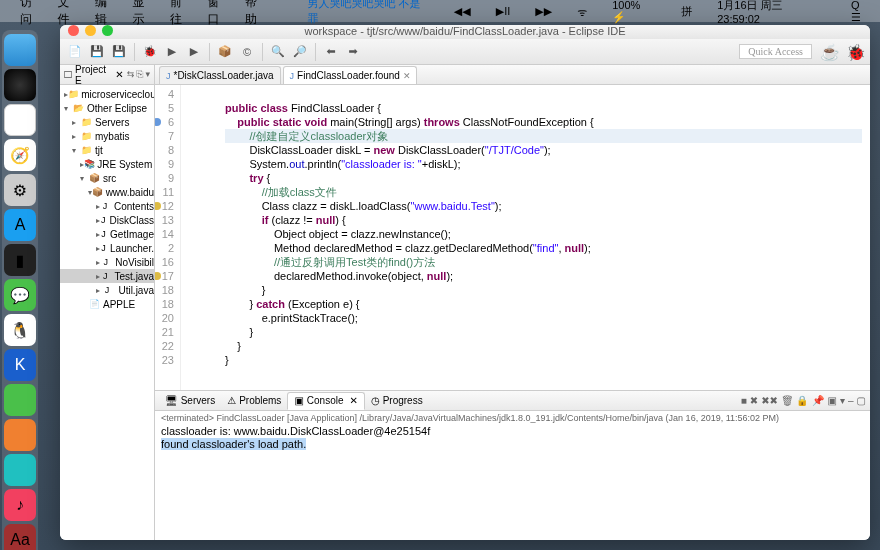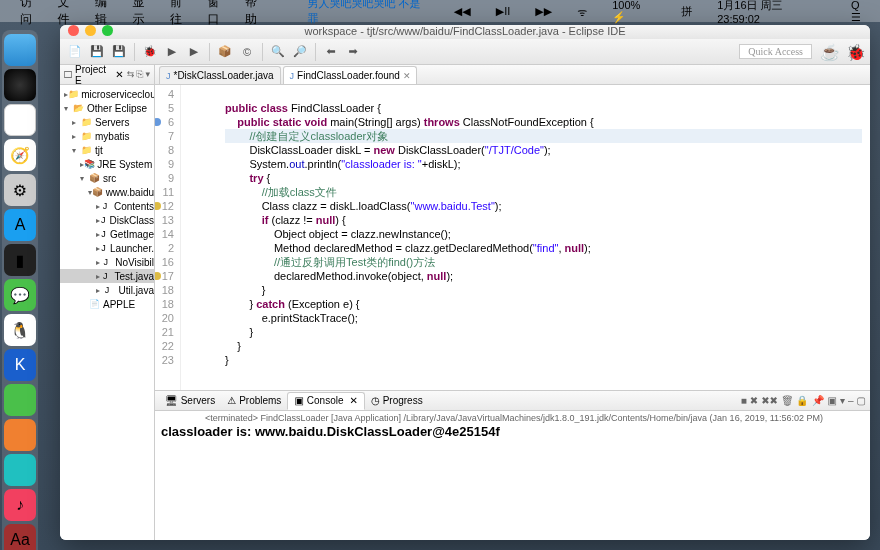--- a/index.html
+++ b/index.html
@@ -76,22 +76,22 @@
 .code div { height:14px; }
 .code .hl { background:#e8f0f8; }
 .kw{color:#7f0055;font-weight:bold}.str{color:#2a00ff}.com{color:#3f7f5f}.fld{color:#0000c0}.mth{}
 
 
 .console-area { height:150px; border-top:1px solid #ccc; display:flex; flex-direction:column; background:#fff; }
 .console-tabs { height:20px; background:linear-gradient(#fafafa,#eaeaea); border-bottom:1px solid #ccc; display:flex; align-items:center; padding:0 4px; font-size:10px; }
 .ctab { padding:0 6px; height:18px; display:flex; align-items:center; gap:3px; }
 .ctab.active { background:#fff; border:1px solid #ccc; border-bottom:1px solid #fff; border-radius:3px 3px 0 0; }
 .ctab-icons { margin-left:auto; display:flex; gap:3px; color:#666; font-size:10px; }
-.console-header { font-size:9px; color:#666; padding:2px 6px;margin-left:44px; }
-.console-out { flex:1; font-family:Menlo,Monaco,monospace; font-size:13px; padding:0 6px; line-height:13px;font-weight:bold; }
+.console-header { font-size:9px; color:#666; padding:2px 6px; }
+.console-out { flex:1; font-family:Menlo,Monaco,monospace; font-size:11px; padding:0 6px; line-height:13px; }
 .console-out .sel { background:#b8d8f8; display:inline; }
 </style>
 </head>
 <body>
 
 <div class="menubar">
   <span class="apple"></span>
   <span class="menu-item">访问</span>
   <span class="menu-item">文件</span>
   <span class="menu-item">编辑</span>
@@ -325,17 +325,18 @@
             <span>📌</span>
             <span>▣</span>
             <span>▾</span>
             <span>–</span>
             <span>▢</span>
           </div>
         </div>
         <div class="console-header">&lt;terminated&gt; FindClassLoader [Java Application] /Library/Java/JavaVirtualMachines/jdk1.8.0_191.jdk/Contents/Home/bin/java (Jan 16, 2019, 11:56:02 PM)</div>
         <div class="console-out" id="console-out">
             <div>classloader is: www.baidu.DiskClassLoader@4e25154f</div>
+            <div><span class="sel">found classloader's load path.</span></div>
           </div>
       </div>
     </div>
   </div>
 </div>
 
 </body></html>

